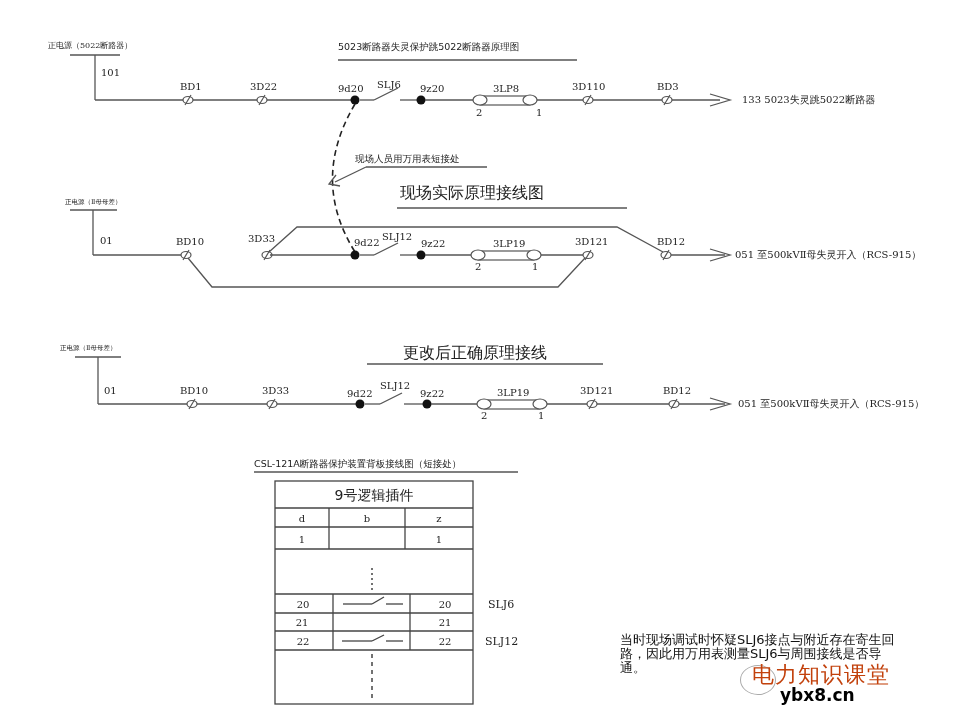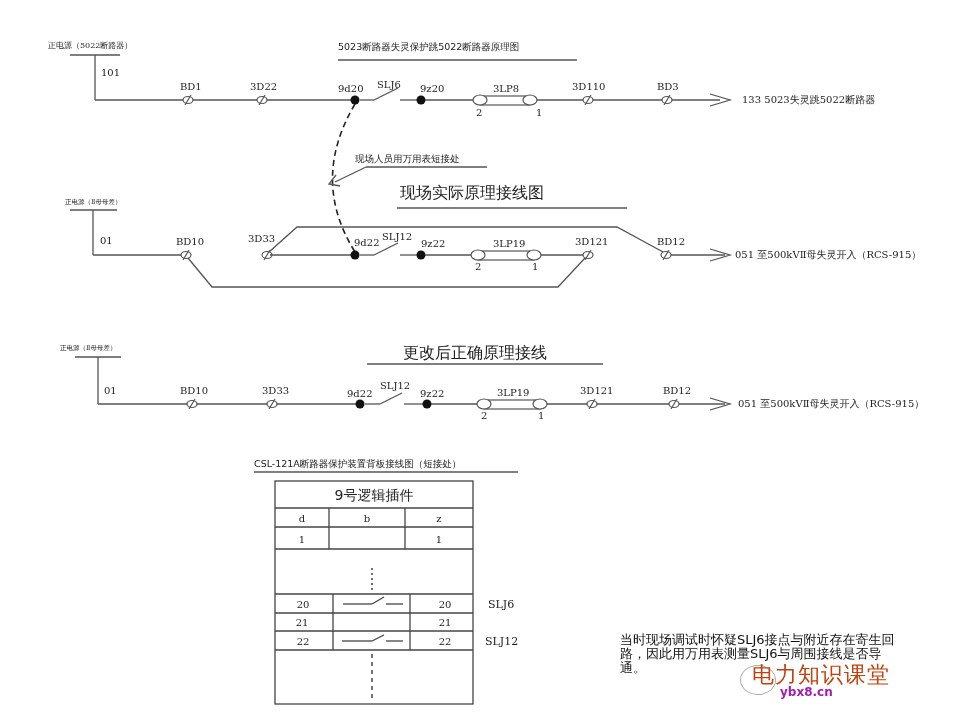--- a/index.html
+++ b/index.html
@@ -9,21 +9,21 @@
   svg text { font-family: "DejaVu Serif", serif; fill: #222; }
   .lbl { font-size: 10px; }
   .src { font-size: 8px; }
   .title-s { font-size: 9.5px; font-family: "DejaVu Sans", sans-serif; }
   .title-l { font-size: 16px; font-family: "DejaVu Sans", sans-serif; }
   .wire { stroke: #555; stroke-width: 1.3; fill: none; }
   .note { position: absolute; left: 620px; top: 633px; width: 280px;
           font-size: 13px; line-height: 14px; color: #111; }
   .watermark { position: absolute; left: 752px; top: 660px; font-size: 22px;
                color: #c2410c; letter-spacing: 1px; }
-  .wm-url { position: absolute; left: 780px; top: 685px; font-size: 12px; color: #a21caf; font-weight: bold; }
+  .wm-url { position: absolute; left: 780px; top: 685px; font-size: 17px; color: #000000; font-weight: bold; }
   .wm-icon { position: absolute; left: 740px; top: 665px; width: 34px; height: 28px;
              border: 1.5px solid #aaa; border-radius: 50%; }
 </style>
 </head>
 <body>
 
 <svg id="diagram" width="960" height="720" viewBox="0 0 960 720">
   <defs>
     <g id="term">
       <ellipse cx="0" cy="0" rx="5" ry="3.5" fill="#fff" stroke="#555" stroke-width="1.2"></ellipse>

